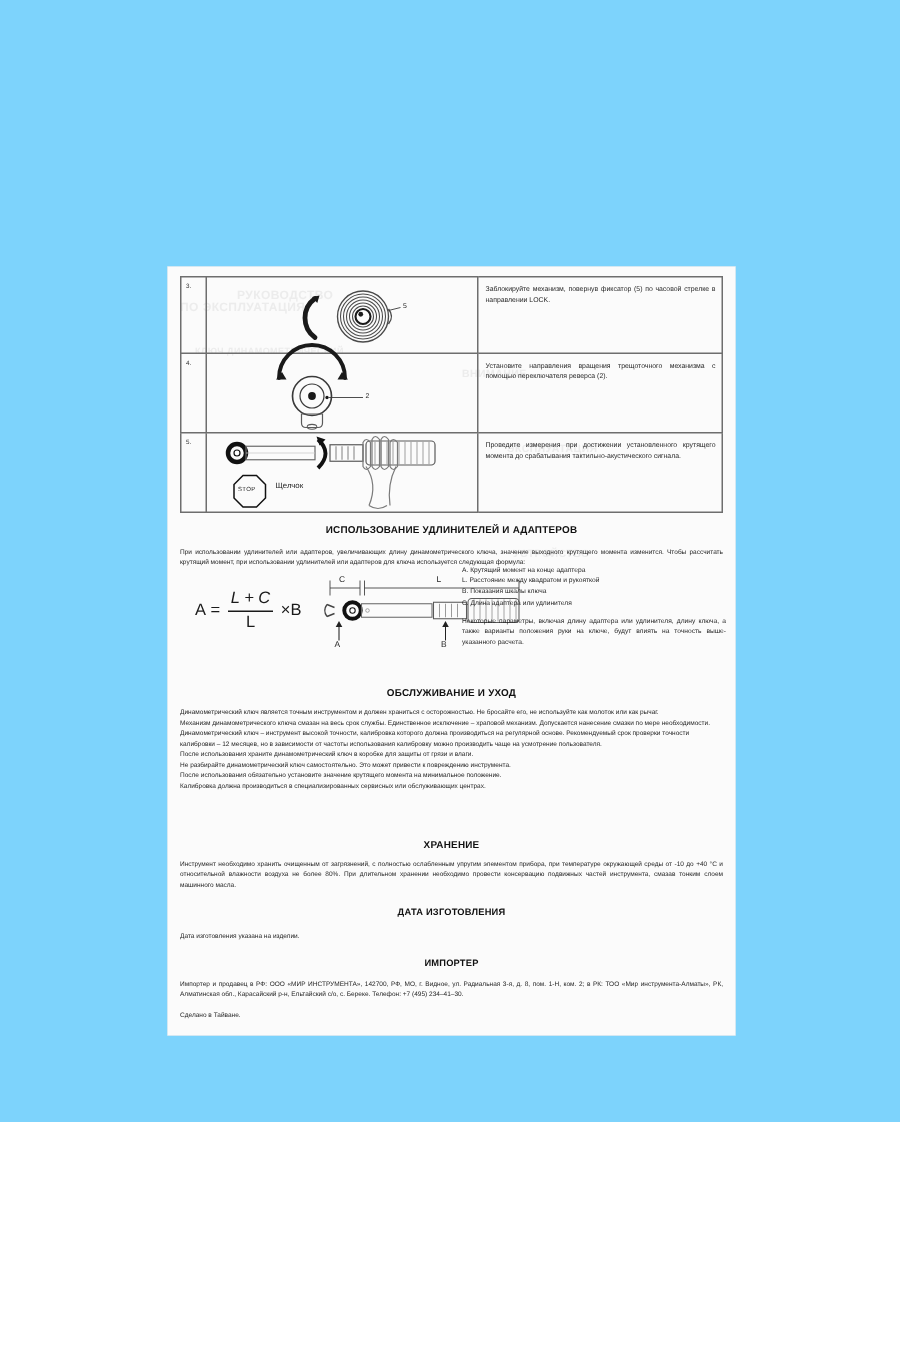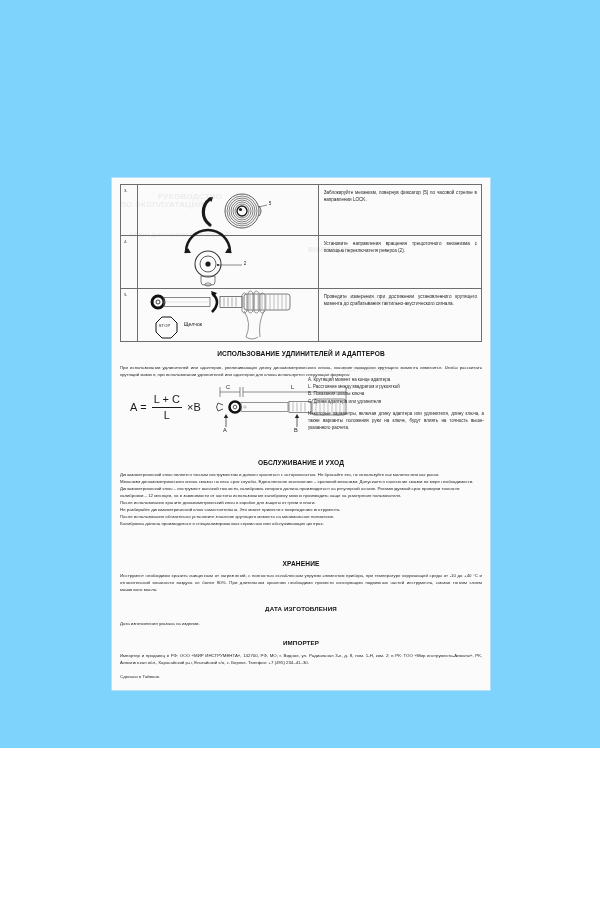--- a/index.html
+++ b/index.html
@@ -115,21 +115,21 @@
     align-items: center;
     gap: 3px;
   }
   .frac {
     display: inline-flex;
     flex-direction: column;
     align-items: center;
     line-height: 1.15;
     margin: 0 2px;
   }
-  .frac .num { padding: 0 2px; }
+  .frac .num { padding: 0 2px; font-style: italic; }
   .frac .bar {
     width: 100%;
     height: 1px;
     background: #1a1a1a;
     margin: 1px 0;
   }
   .frac .den { padding: 0 2px; }
 
   .legend {
     position: absolute;

